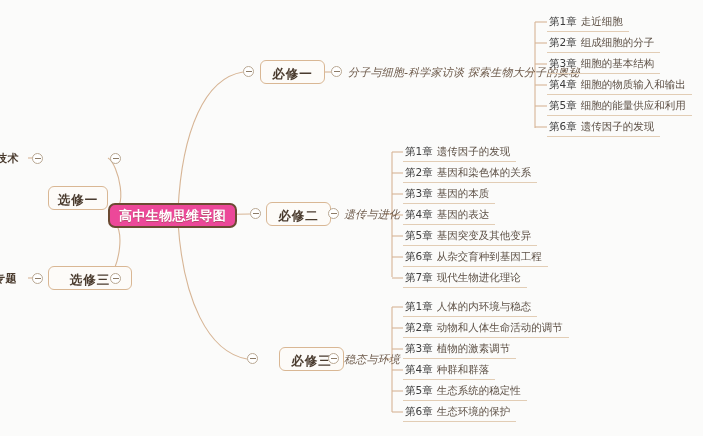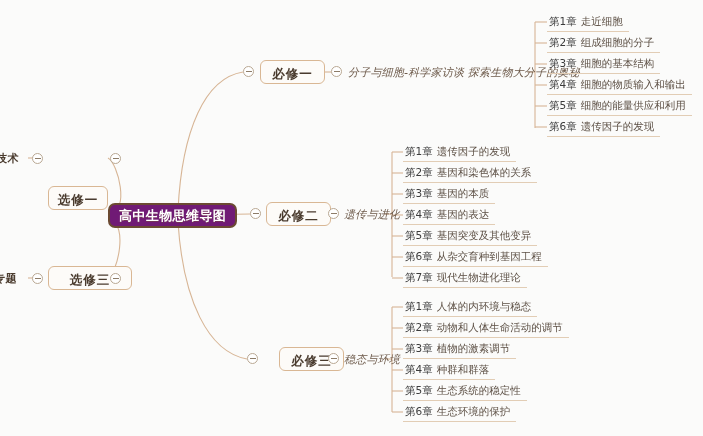--- a/index.html
+++ b/index.html
@@ -35,21 +35,21 @@
   .node {
     position: absolute;
     box-sizing: border-box;
     display: flex;
     align-items: center;
     justify-content: center;
     white-space: nowrap;
   }
 
   .root-node {
-    background: #701a75;
+    background: #ec4899;
     border: 2px solid #6b4a32;
     border-radius: 7px;
     color: #ffffff;
     font-size: 13px;
     font-weight: bold;
     padding: 0 9px;
     height: 25px;
     letter-spacing: 0.4px;
     text-shadow: 0 1px 0 rgba(120,80,50,.45);
   }

